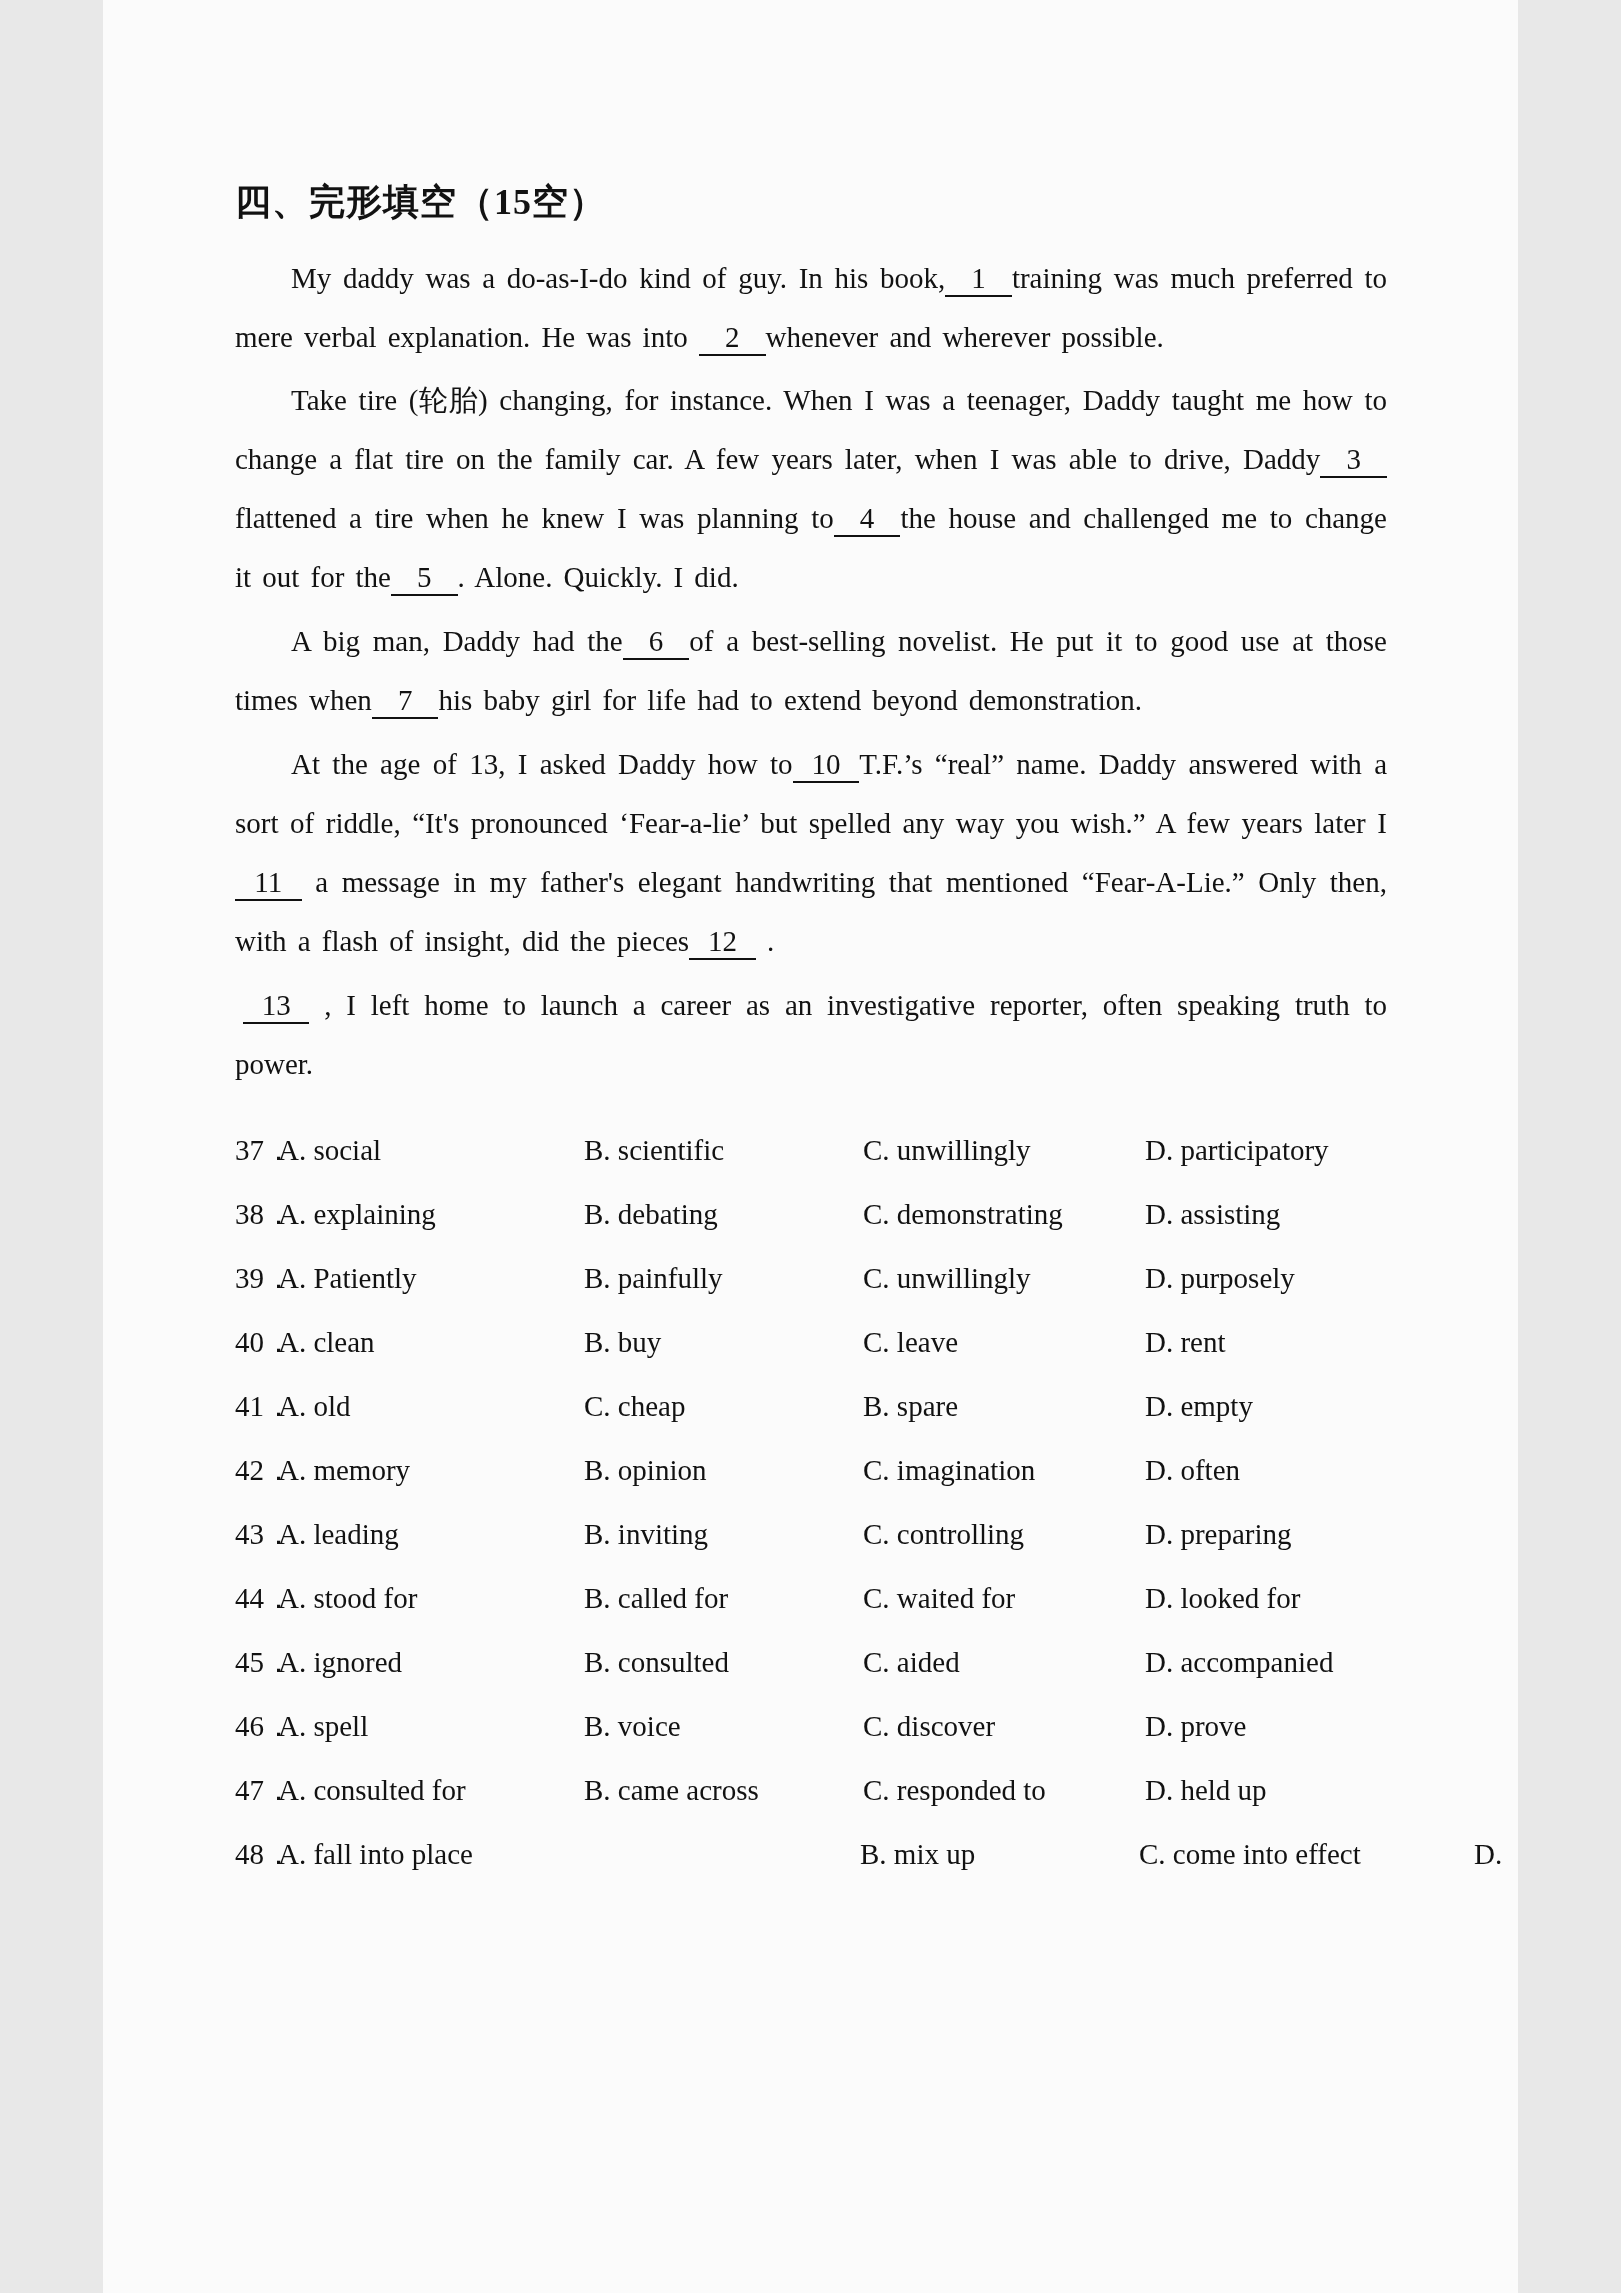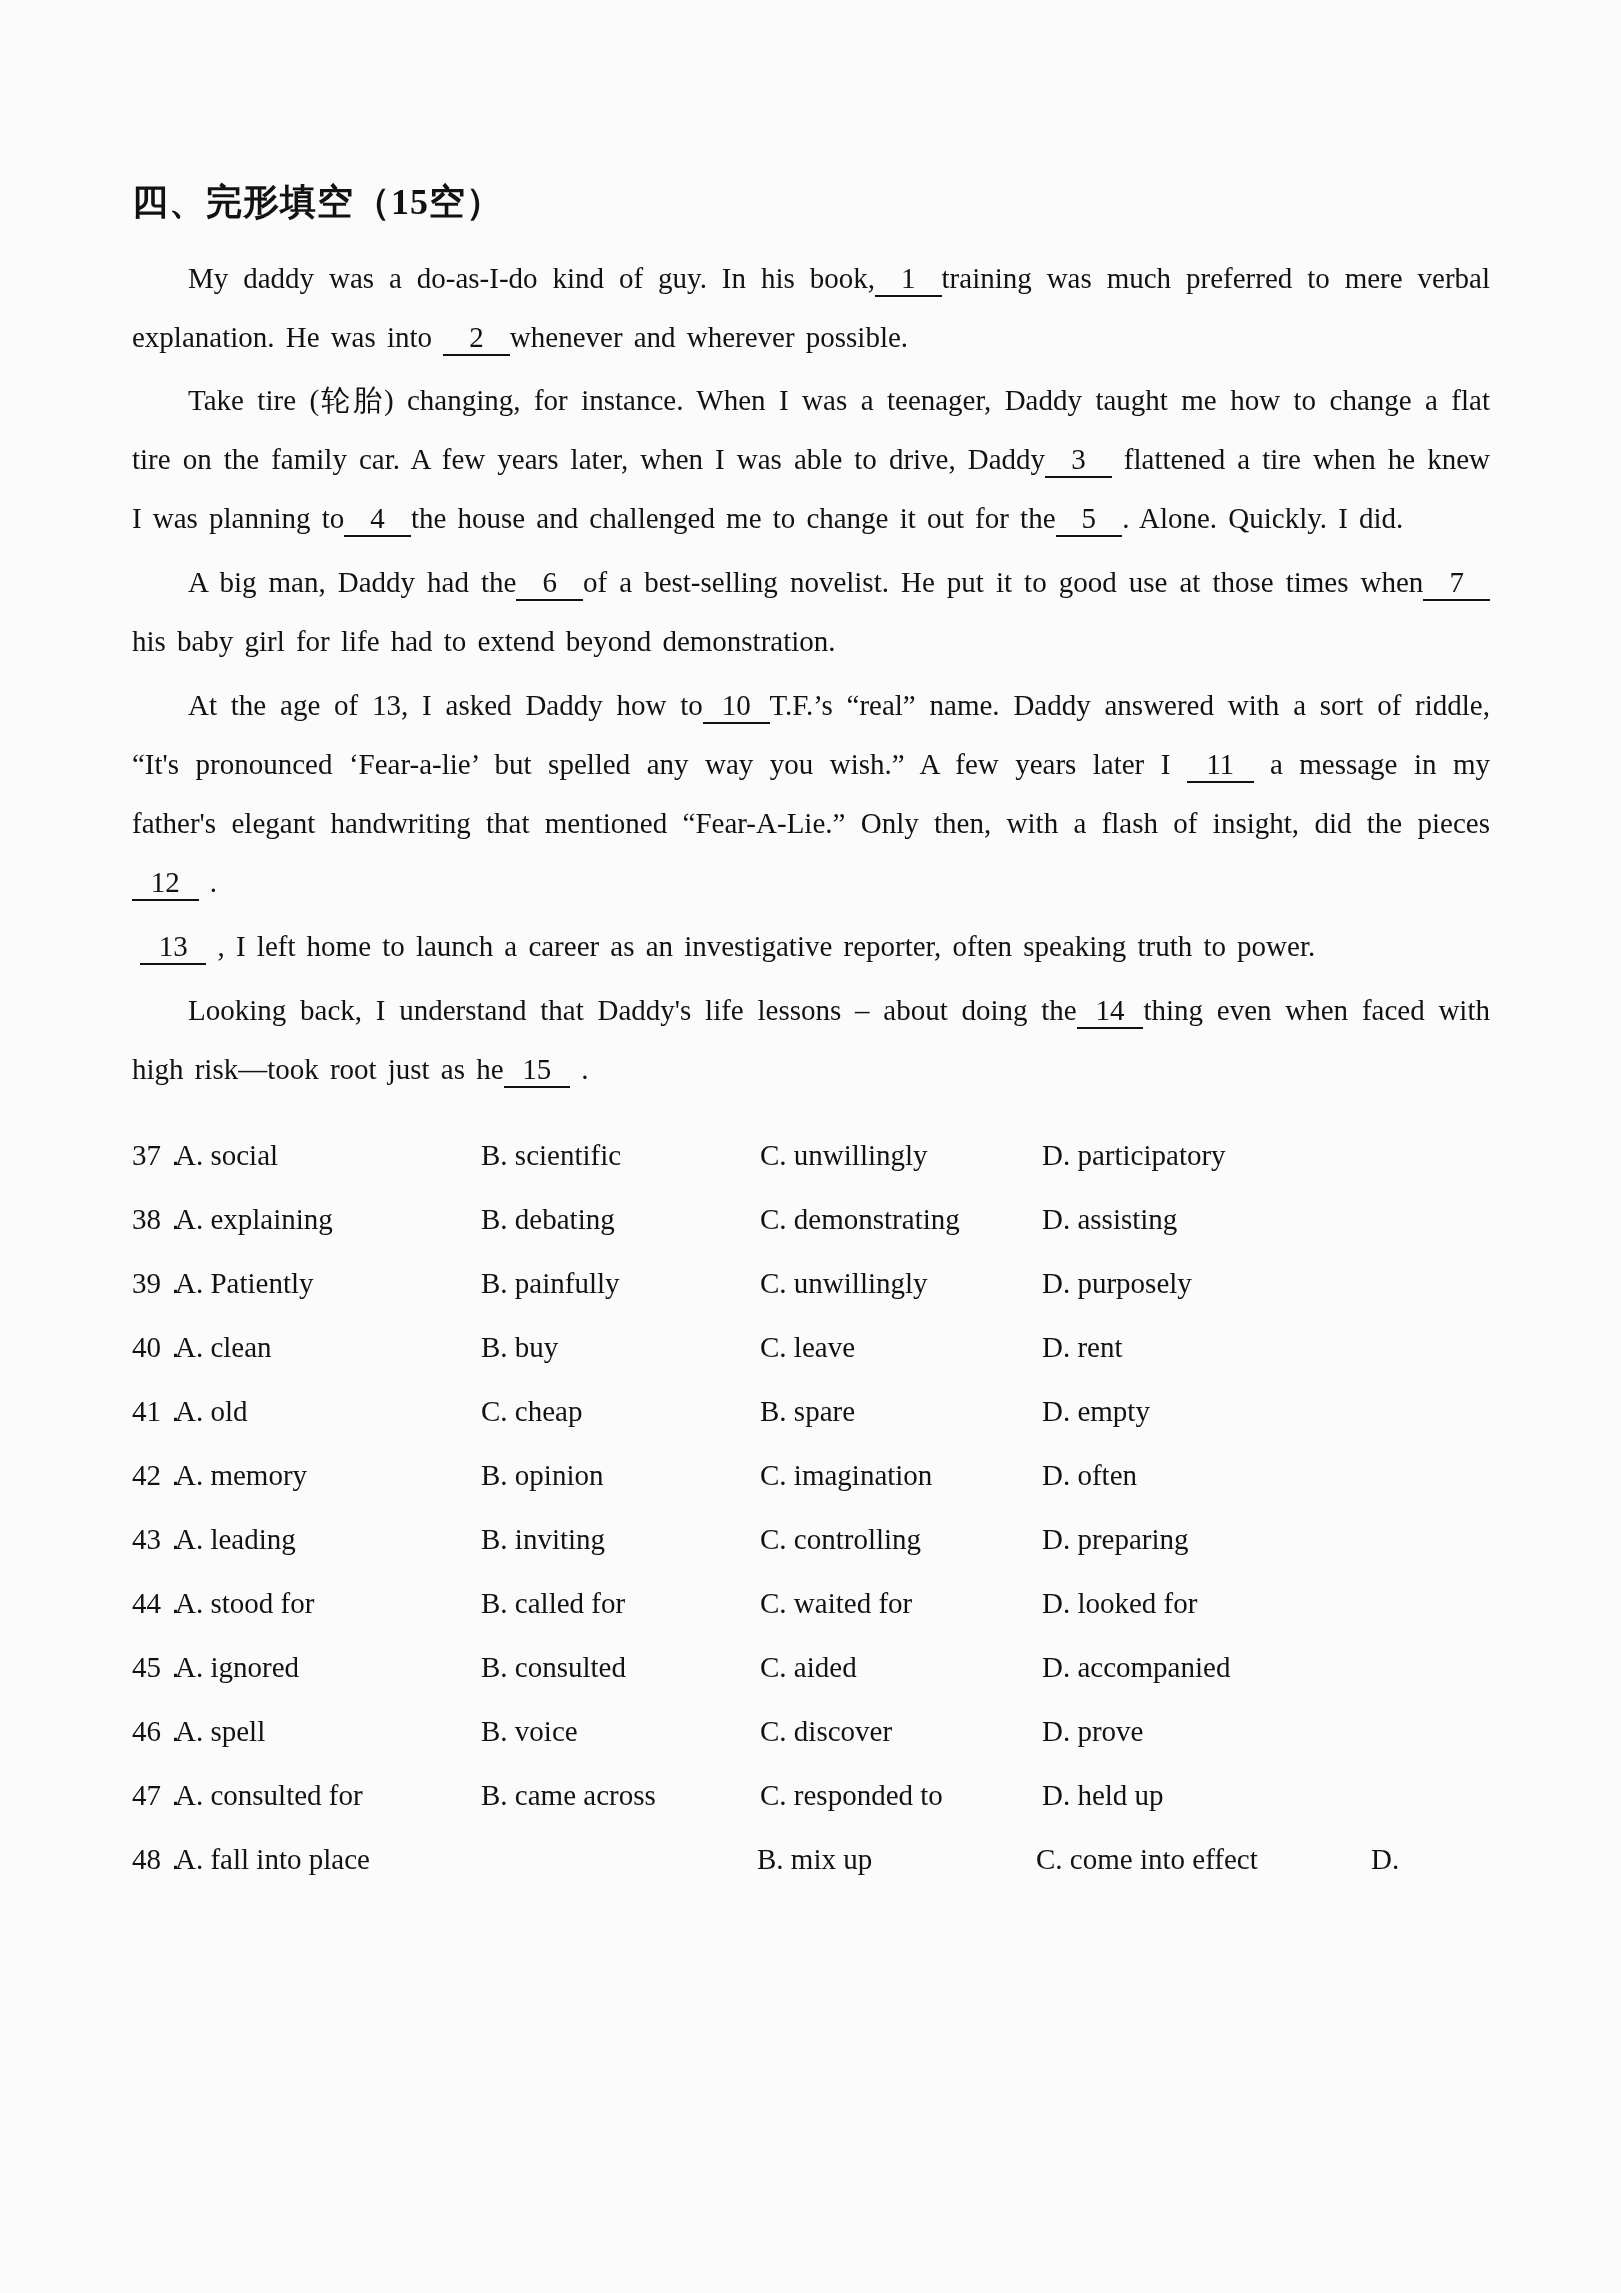--- a/index.html
+++ b/index.html
@@ -1,18 +1,18 @@
 <!DOCTYPE html>
 <html><head>
 <meta charset="utf-8">
 <style>
   html, body { margin: 0; padding: 0; background: #e8e8e8; }
   .page {
     position: relative;
-    width: 1621px;
+    width: 1415px;
     height: 2294px;
     margin: 0 auto;
     background: #fbfbfb;
     color: #121212;
     font-family: "Liberation Serif", "DejaVu Serif", serif;
     box-sizing: border-box;
     padding: 178px 131px 59px 132px;
     overflow: hidden;
   }
   .title {
@@ -56,21 +56,20 @@
 <body>
 
 <div class="page">
   <h1 class="title">四、完形填空（15空）</h1>
   <div id="passage">
       <p class="para">My daddy was a do-as-I-do kind of guy. In his book,<span class="blank">1</span>training was much preferred to mere verbal explanation. He was into <span class="blank">2</span>whenever and wherever possible.</p>
       <p class="para">Take tire (轮胎) changing, for instance. When I was a teenager, Daddy taught me how to change a flat tire on the family car. A few years later, when I was able to drive, Daddy<span class="blank">3</span> flattened a tire when he knew I was planning to<span class="blank">4</span>the house and challenged me to change it out for the<span class="blank">5</span>. Alone. Quickly. I did.</p>
       <p class="para">A big man, Daddy had the<span class="blank">6</span>of a best-selling novelist. He put it to good use at those times when<span class="blank">7</span>his baby girl for life had to extend beyond demonstration.</p>
       <p class="para">At the age of 13, I asked Daddy how to<span class="blank">10</span>T.F.’s “real” name. Daddy answered with a sort of riddle, “It's pronounced ‘Fear-a-lie’ but spelled any way you wish.” A few years later I <span class="blank">11</span> a message in my father's elegant handwriting that mentioned “Fear-A-Lie.” Only then, with a flash of insight, did the pieces<span class="blank">12</span> .</p>
       <p class="para small-indent"><span class="blank">13</span> , I left home to launch a career as an investigative reporter, often speaking truth to power.</p>
-      <p class="para">Looking back, I understand that Daddy's life lessons – about doing the<span class="blank">14</span>thing even when faced with high risk—took root just as he<span class="blank">15</span> .</p>
     </div>
   <div id="questions" class="questions">
       <div class="q-row">
         <span class="q-num">37．</span>
         <span class="q-opt">A. social</span>
         <span class="q-opt">B. scientific</span>
         <span class="q-opt">C. unwillingly</span>
         <span class="q-opt">D. participatory</span>
       </div>
       <div class="q-row">

